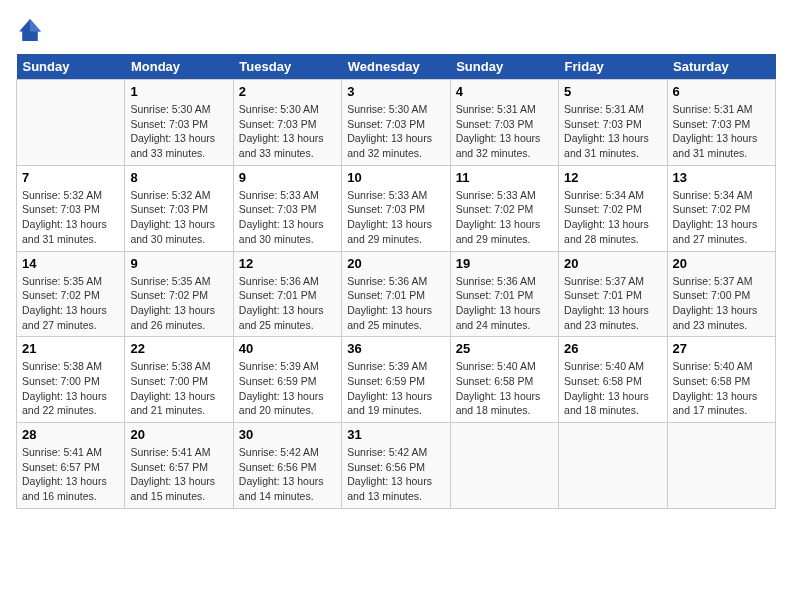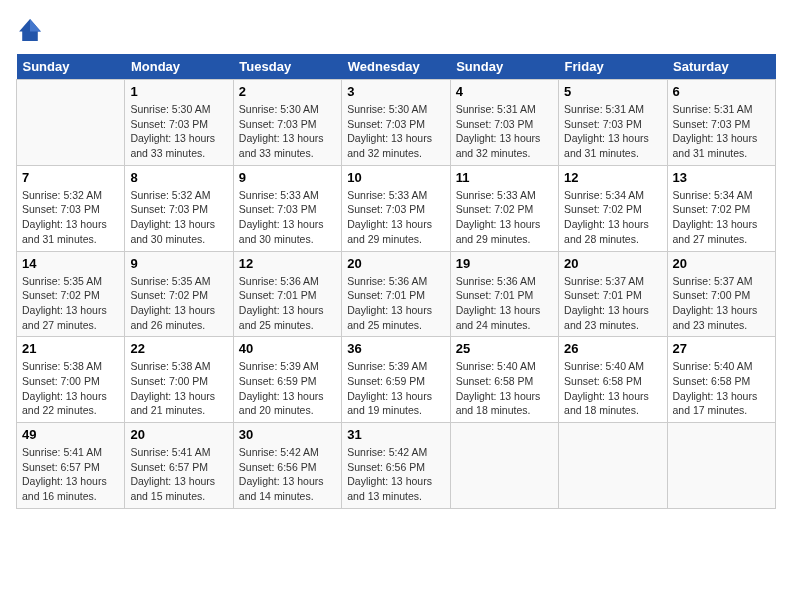--- a/index.html
+++ b/index.html
@@ -232,21 +232,21 @@
           <span class="day-number">26</span>
           <div class="day-info">Sunrise: 5:40 AM<br>Sunset: 6:58 PM<br>Daylight: 13 hours<br>and 18 minutes.</div>
         </td>
         <td>
           <span class="day-number">27</span>
           <div class="day-info">Sunrise: 5:40 AM<br>Sunset: 6:58 PM<br>Daylight: 13 hours<br>and 17 minutes.</div>
         </td>
       </tr>
       <tr>
         <td>
-          <span class="day-number">49</span>
+          <span class="day-number">28</span>
           <div class="day-info">Sunrise: 5:41 AM<br>Sunset: 6:57 PM<br>Daylight: 13 hours<br>and 16 minutes.</div>
         </td>
         <td>
           <span class="day-number">20</span>
           <div class="day-info">Sunrise: 5:41 AM<br>Sunset: 6:57 PM<br>Daylight: 13 hours<br>and 15 minutes.</div>
         </td>
         <td>
           <span class="day-number">30</span>
           <div class="day-info">Sunrise: 5:42 AM<br>Sunset: 6:56 PM<br>Daylight: 13 hours<br>and 14 minutes.</div>
         </td>

